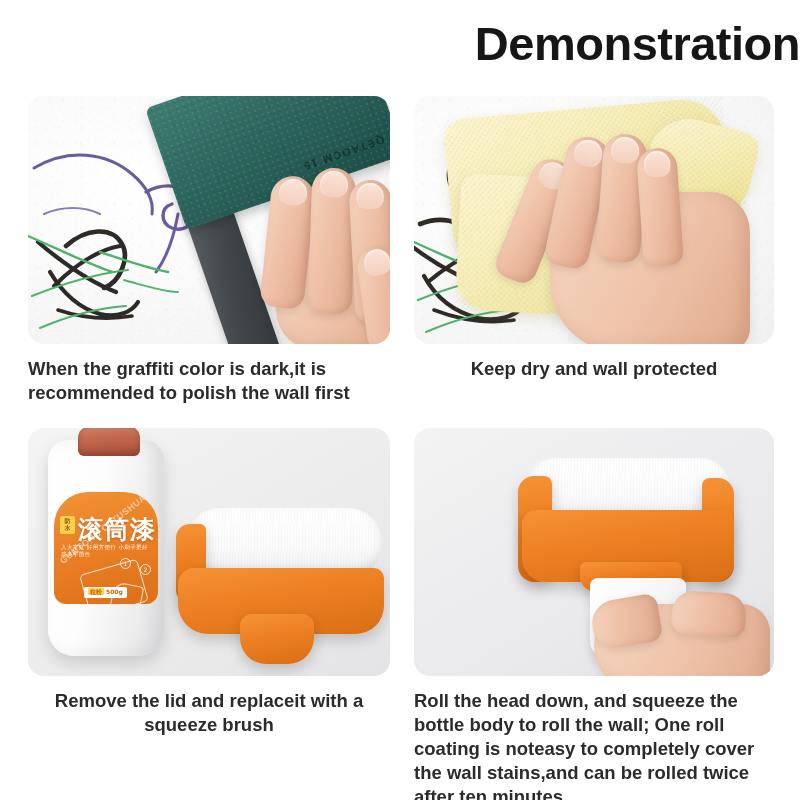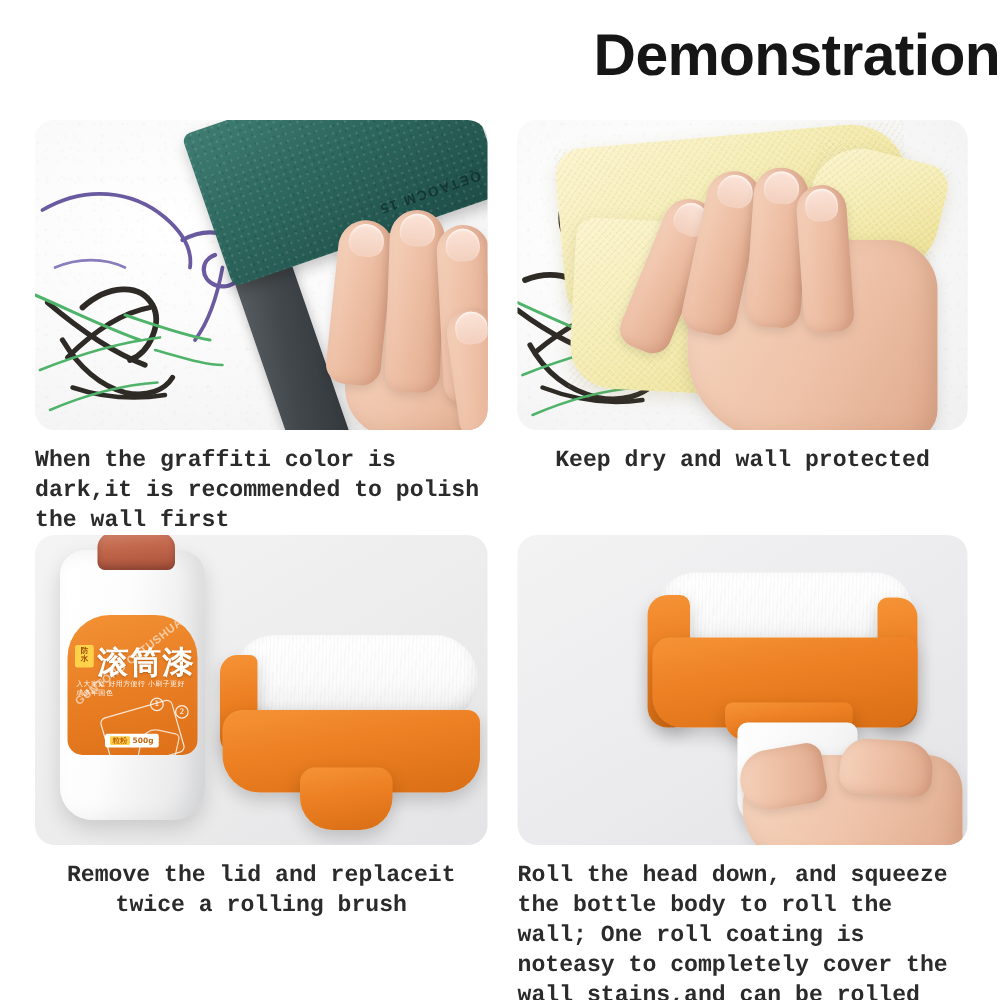--- a/index.html
+++ b/index.html
@@ -30,21 +30,21 @@
   .photo {
     position: relative; width: 100%; height: 248px;
     border-radius: 16px; overflow: hidden;
     background: #f2f2f2;
   }
 
   .caption {
     margin-top: 13px;
     font-size: 18.5px; font-weight: bold; line-height: 1.30;
     color: #2b2b2b; text-align: center;
-    font-family: Liberation Mono, monospace;
+    font-family: Liberation Sans, sans-serif;
   }
   .caption.left { text-align: left; }
 
   
   .wall {
     position: absolute; inset: 0;
     background:
       radial-gradient(ellipse at 30% 35%, #ffffff 0%, #fafafa 45%, #f0f0f1 100%);
   }
   .wall-tex {
@@ -350,21 +350,21 @@
 
         <div>
           <div class="roller-nap" style="position:absolute; left:158px; top:80px; width:196px; height:70px; border-radius:34px;">
             <div class="roller-nap-tex"></div>
           </div>
           <div class="roller-holder" style="left:148px; top:96px; width:30px; height:80px; border-radius:14px 6px 10px 14px;"></div>
           <div class="roller-holder" style="left:150px; top:140px; width:206px; height:66px; border-radius:16px 10px 28px 30px;"></div>
           <div class="roller-holder" style="left:212px; top:186px; width:74px; height:50px; border-radius:12px 12px 26px 26px;"></div>
         </div>
       </div>
-      <div class="caption">Remove the lid and replaceit twice a rolling brush</div>
+      <div class="caption">Remove the lid and replaceit with a squeeze brush</div>
     </div>
 
     <div class="cell cell-br">
       <div class="photo" style="background:linear-gradient(150deg,#f3f3f4 0%,#ebebed 55%,#e3e3e5 100%);">
 
         <div>
           <div class="roller-nap" style="position:absolute; left:112px; top:30px; width:204px; height:68px; border-radius:30px 30px 18px 18px;">
             <div class="roller-nap-tex"></div>
           </div>
           <div class="roller-holder" style="left:104px; top:48px; width:34px; height:106px; border-radius:16px 8px 14px 16px;"></div>

